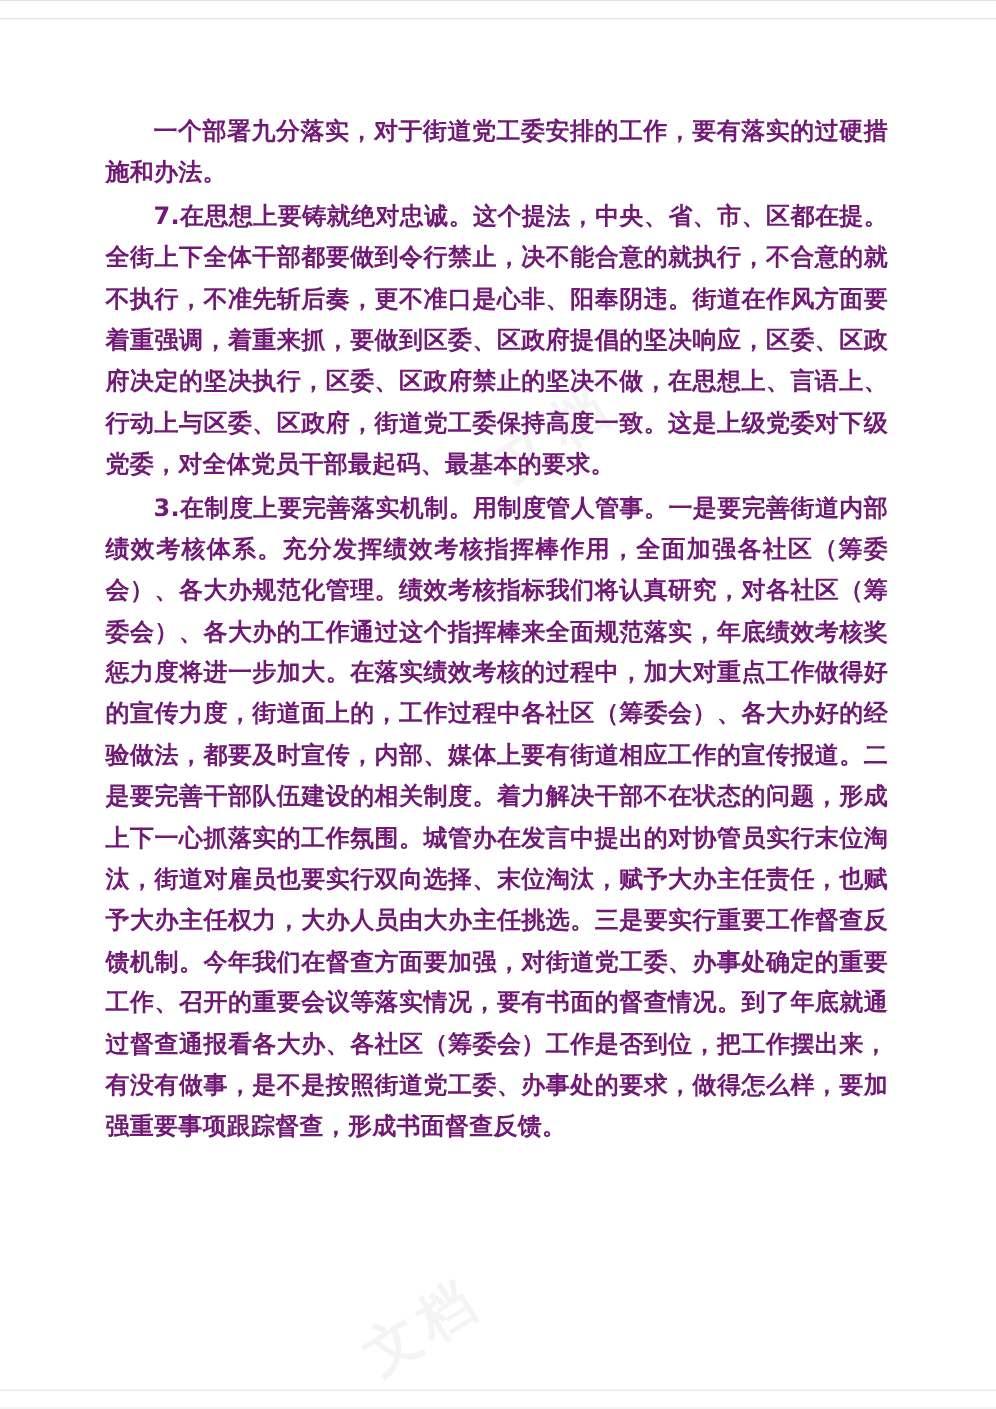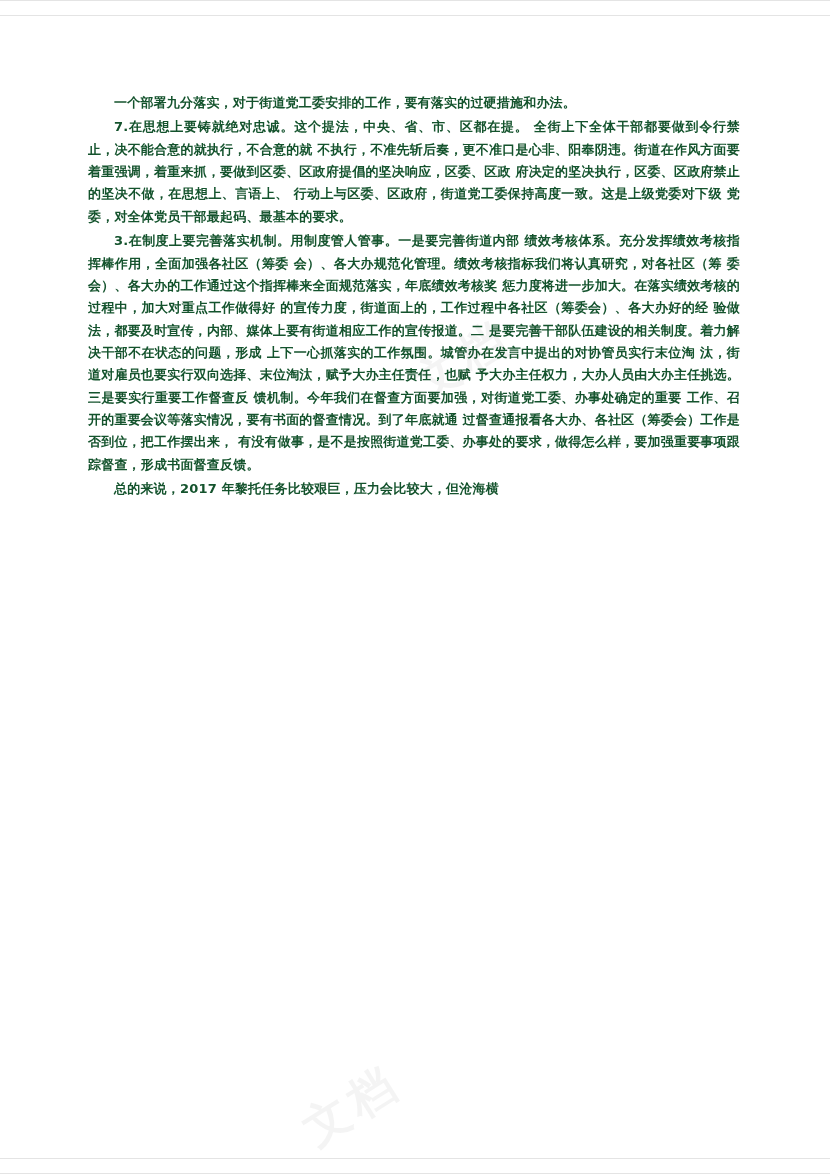--- a/index.html
+++ b/index.html
@@ -33,23 +33,23 @@
 
   .content {
     position: absolute;
     left: 88px;
     top: 92px;
     width: 652px;
   }
 
   .para {
     margin: 0 0 2px 0;
-    font-size: 13px;
+    font-size: 20px;
     line-height: 1.72;
-    color: #14532d;
+    color: #701a75;
     font-weight: 700;
     text-align: justify;
     letter-spacing: 0.2px;
     word-break: break-all;
   }
   .para.indent {
     text-indent: 2em;
   }
 
   
@@ -78,19 +78,18 @@
 
   <div class="content">
 
     <p class="para indent">一个部署九分落实，对于街道党工委安排的工作，要有落实的过硬措施和办法。</p>
 
     <p class="para indent">7.在思想上要铸就绝对忠诚。这个提法，中央、省、市、区都在提。 全街上下全体干部都要做到令行禁止，决不能合意的就执行，不合意的就 不执行，不准先斩后奏，更不准口是心非、阳奉阴违。街道在作风方面要 着重强调，着重来抓，要做到区委、区政府提倡的坚决响应，区委、区政 府决定的坚决执行，区委、区政府禁止的坚决不做，在思想上、言语上、 行动上与区委、区政府，街道党工委保持高度一致。这是上级党委对下级 党委，对全体党员干部最起码、最基本的要求。</p>
 
 
     <p class="para indent">3.在制度上要完善落实机制。用制度管人管事。一是要完善街道内部 绩效考核体系。充分发挥绩效考核指挥棒作用，全面加强各社区（筹委 会）、各大办规范化管理。绩效考核指标我们将认真研究，对各社区（筹 委会）、各大办的工作通过这个指挥棒来全面规范落实，年底绩效考核奖 惩力度将进一步加大。在落实绩效考核的过程中，加大对重点工作做得好 的宣传力度，街道面上的，工作过程中各社区（筹委会）、各大办好的经 验做法，都要及时宣传，内部、媒体上要有街道相应工作的宣传报道。二 是要完善干部队伍建设的相关制度。着力解决干部不在状态的问题，形成 上下一心抓落实的工作氛围。城管办在发言中提出的对协管员实行末位淘 汰，街道对雇员也要实行双向选择、末位淘汰，赋予大办主任责任，也赋 予大办主任权力，大办人员由大办主任挑选。三是要实行重要工作督查反 馈机制。今年我们在督查方面要加强，对街道党工委、办事处确定的重要 工作、召开的重要会议等落实情况，要有书面的督查情况。到了年底就通 过督查通报看各大办、各社区（筹委会）工作是否到位，把工作摆出来， 有没有做事，是不是按照街道党工委、办事处的要求，做得怎么样，要加强重要事项跟踪督查，形成书面督查反馈。</p>
 
-    <p class="para indent">总的来说，2017 年黎托任务比较艰巨，压力会比较大，但沧海横</p>
 
   </div>
 
   <div class="page-border-bottom"></div>
 
 </div>
 
 </body></html>

